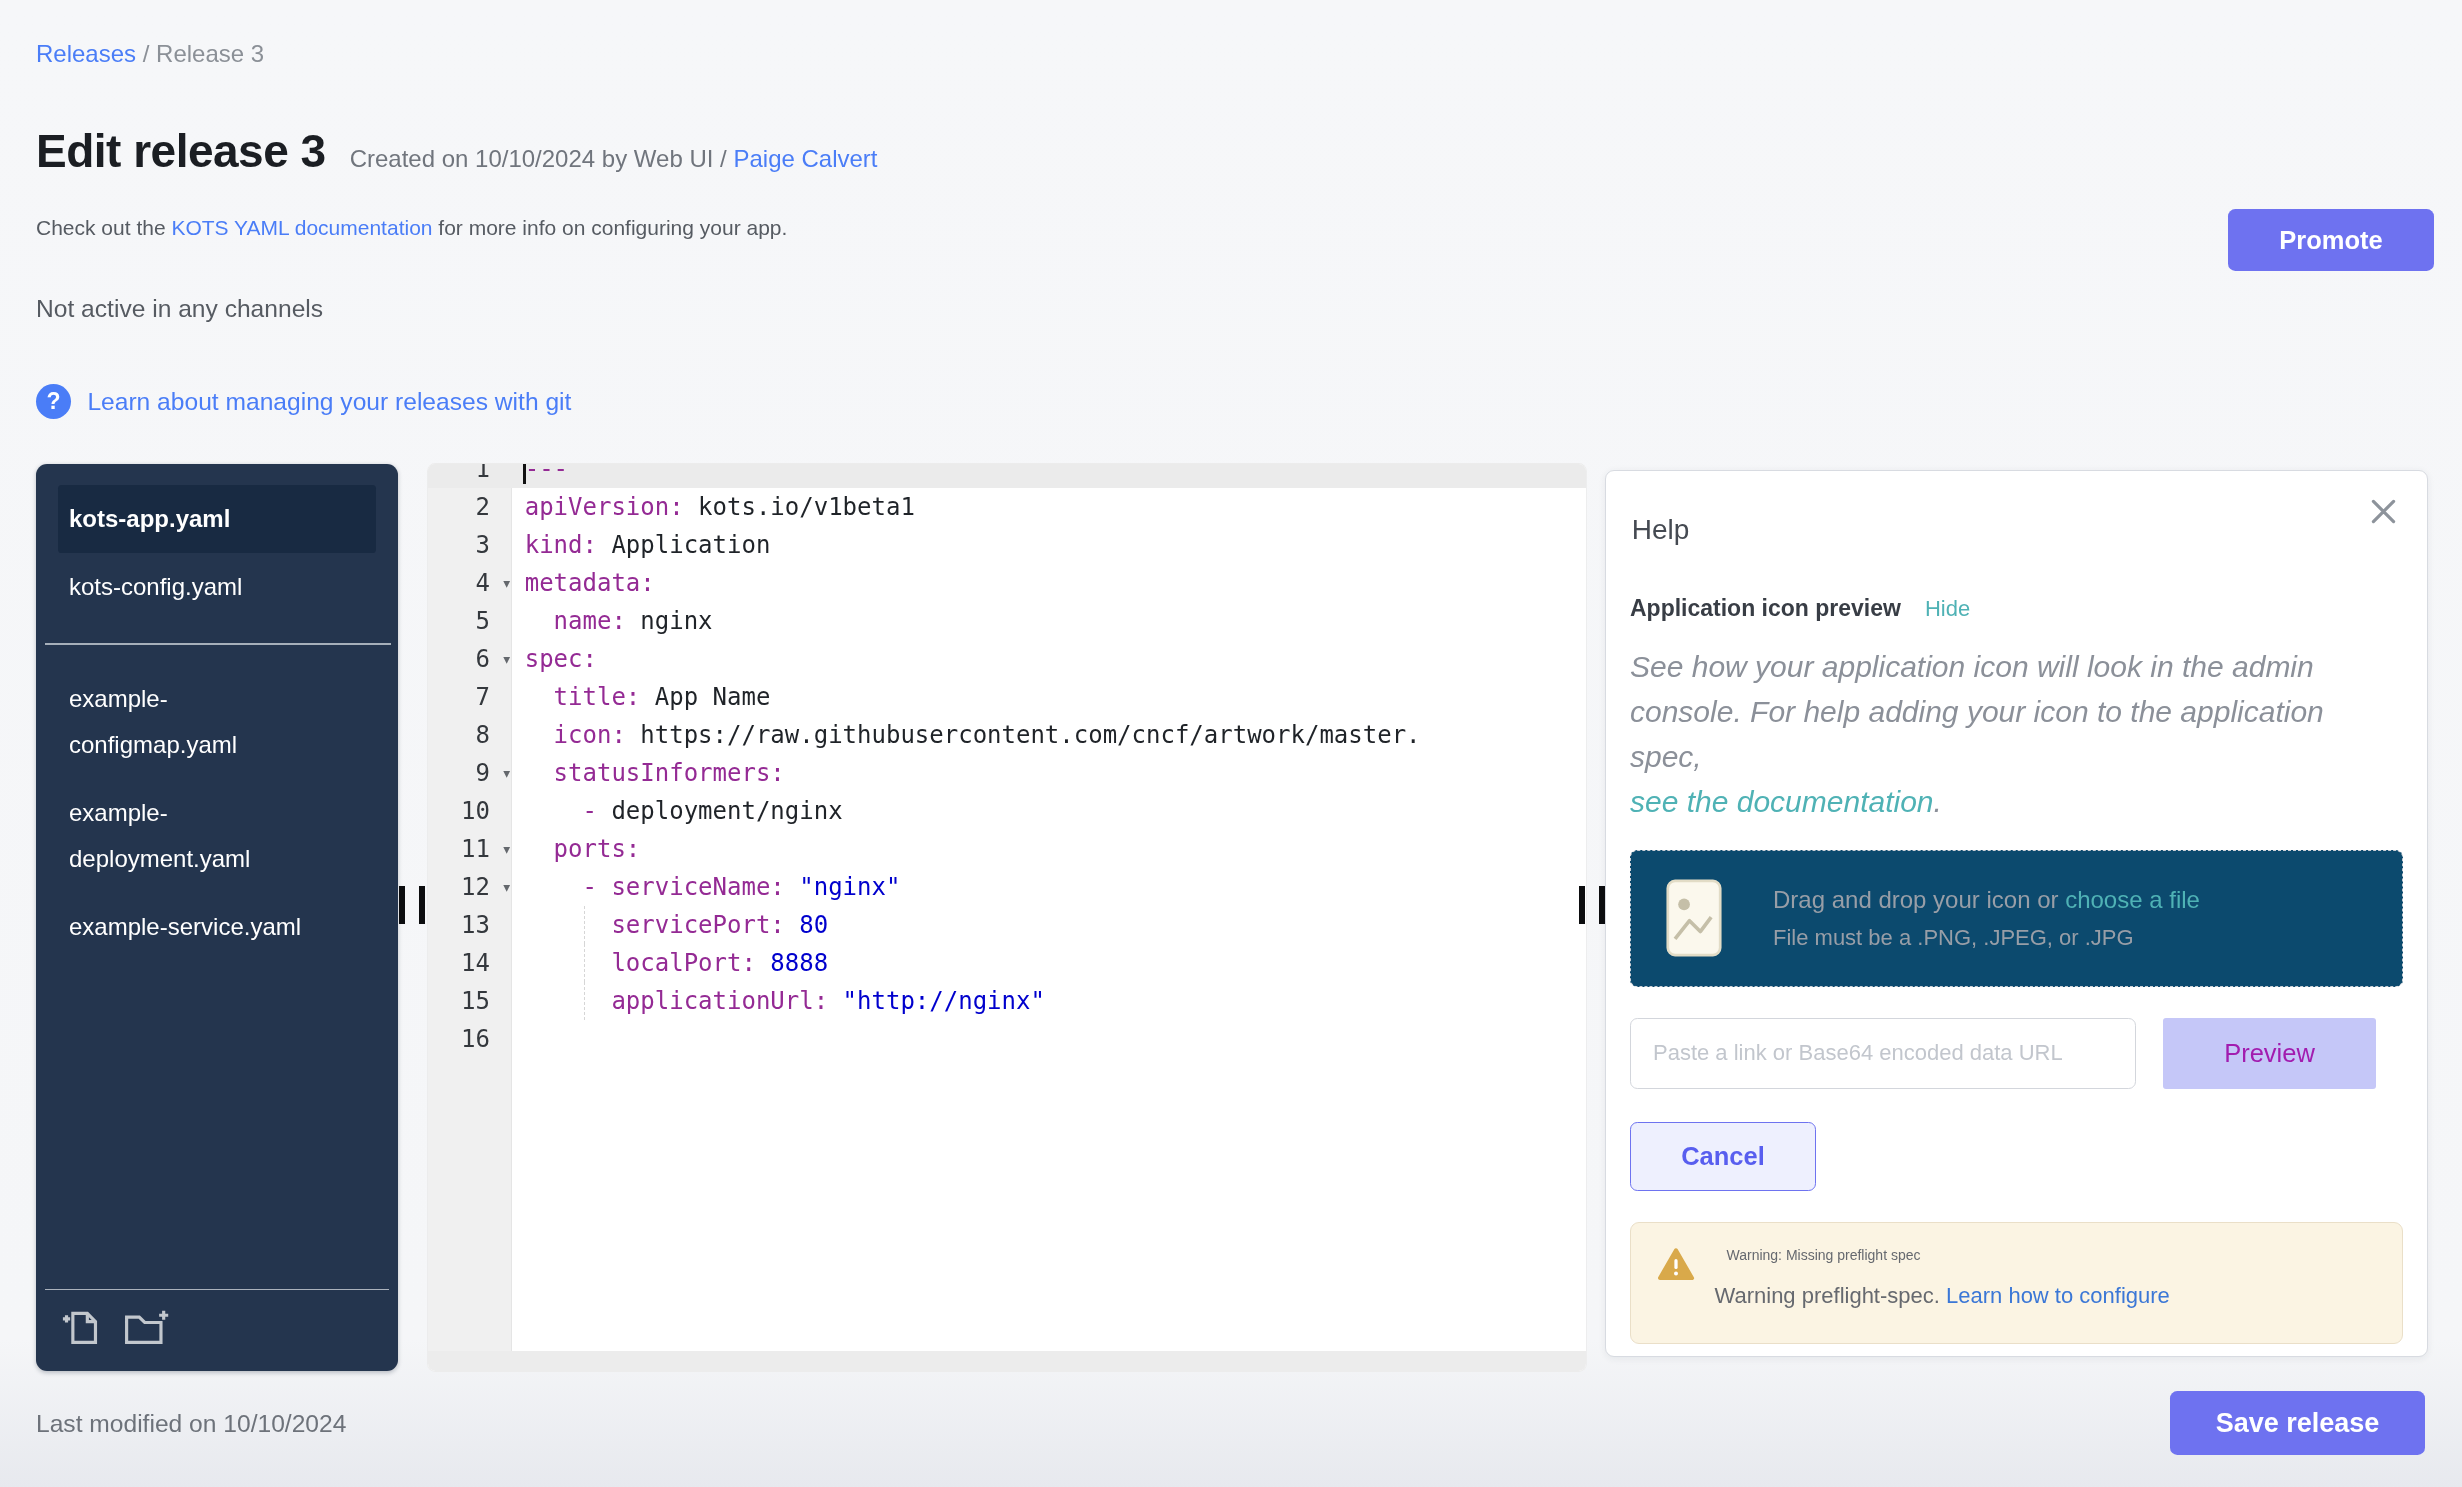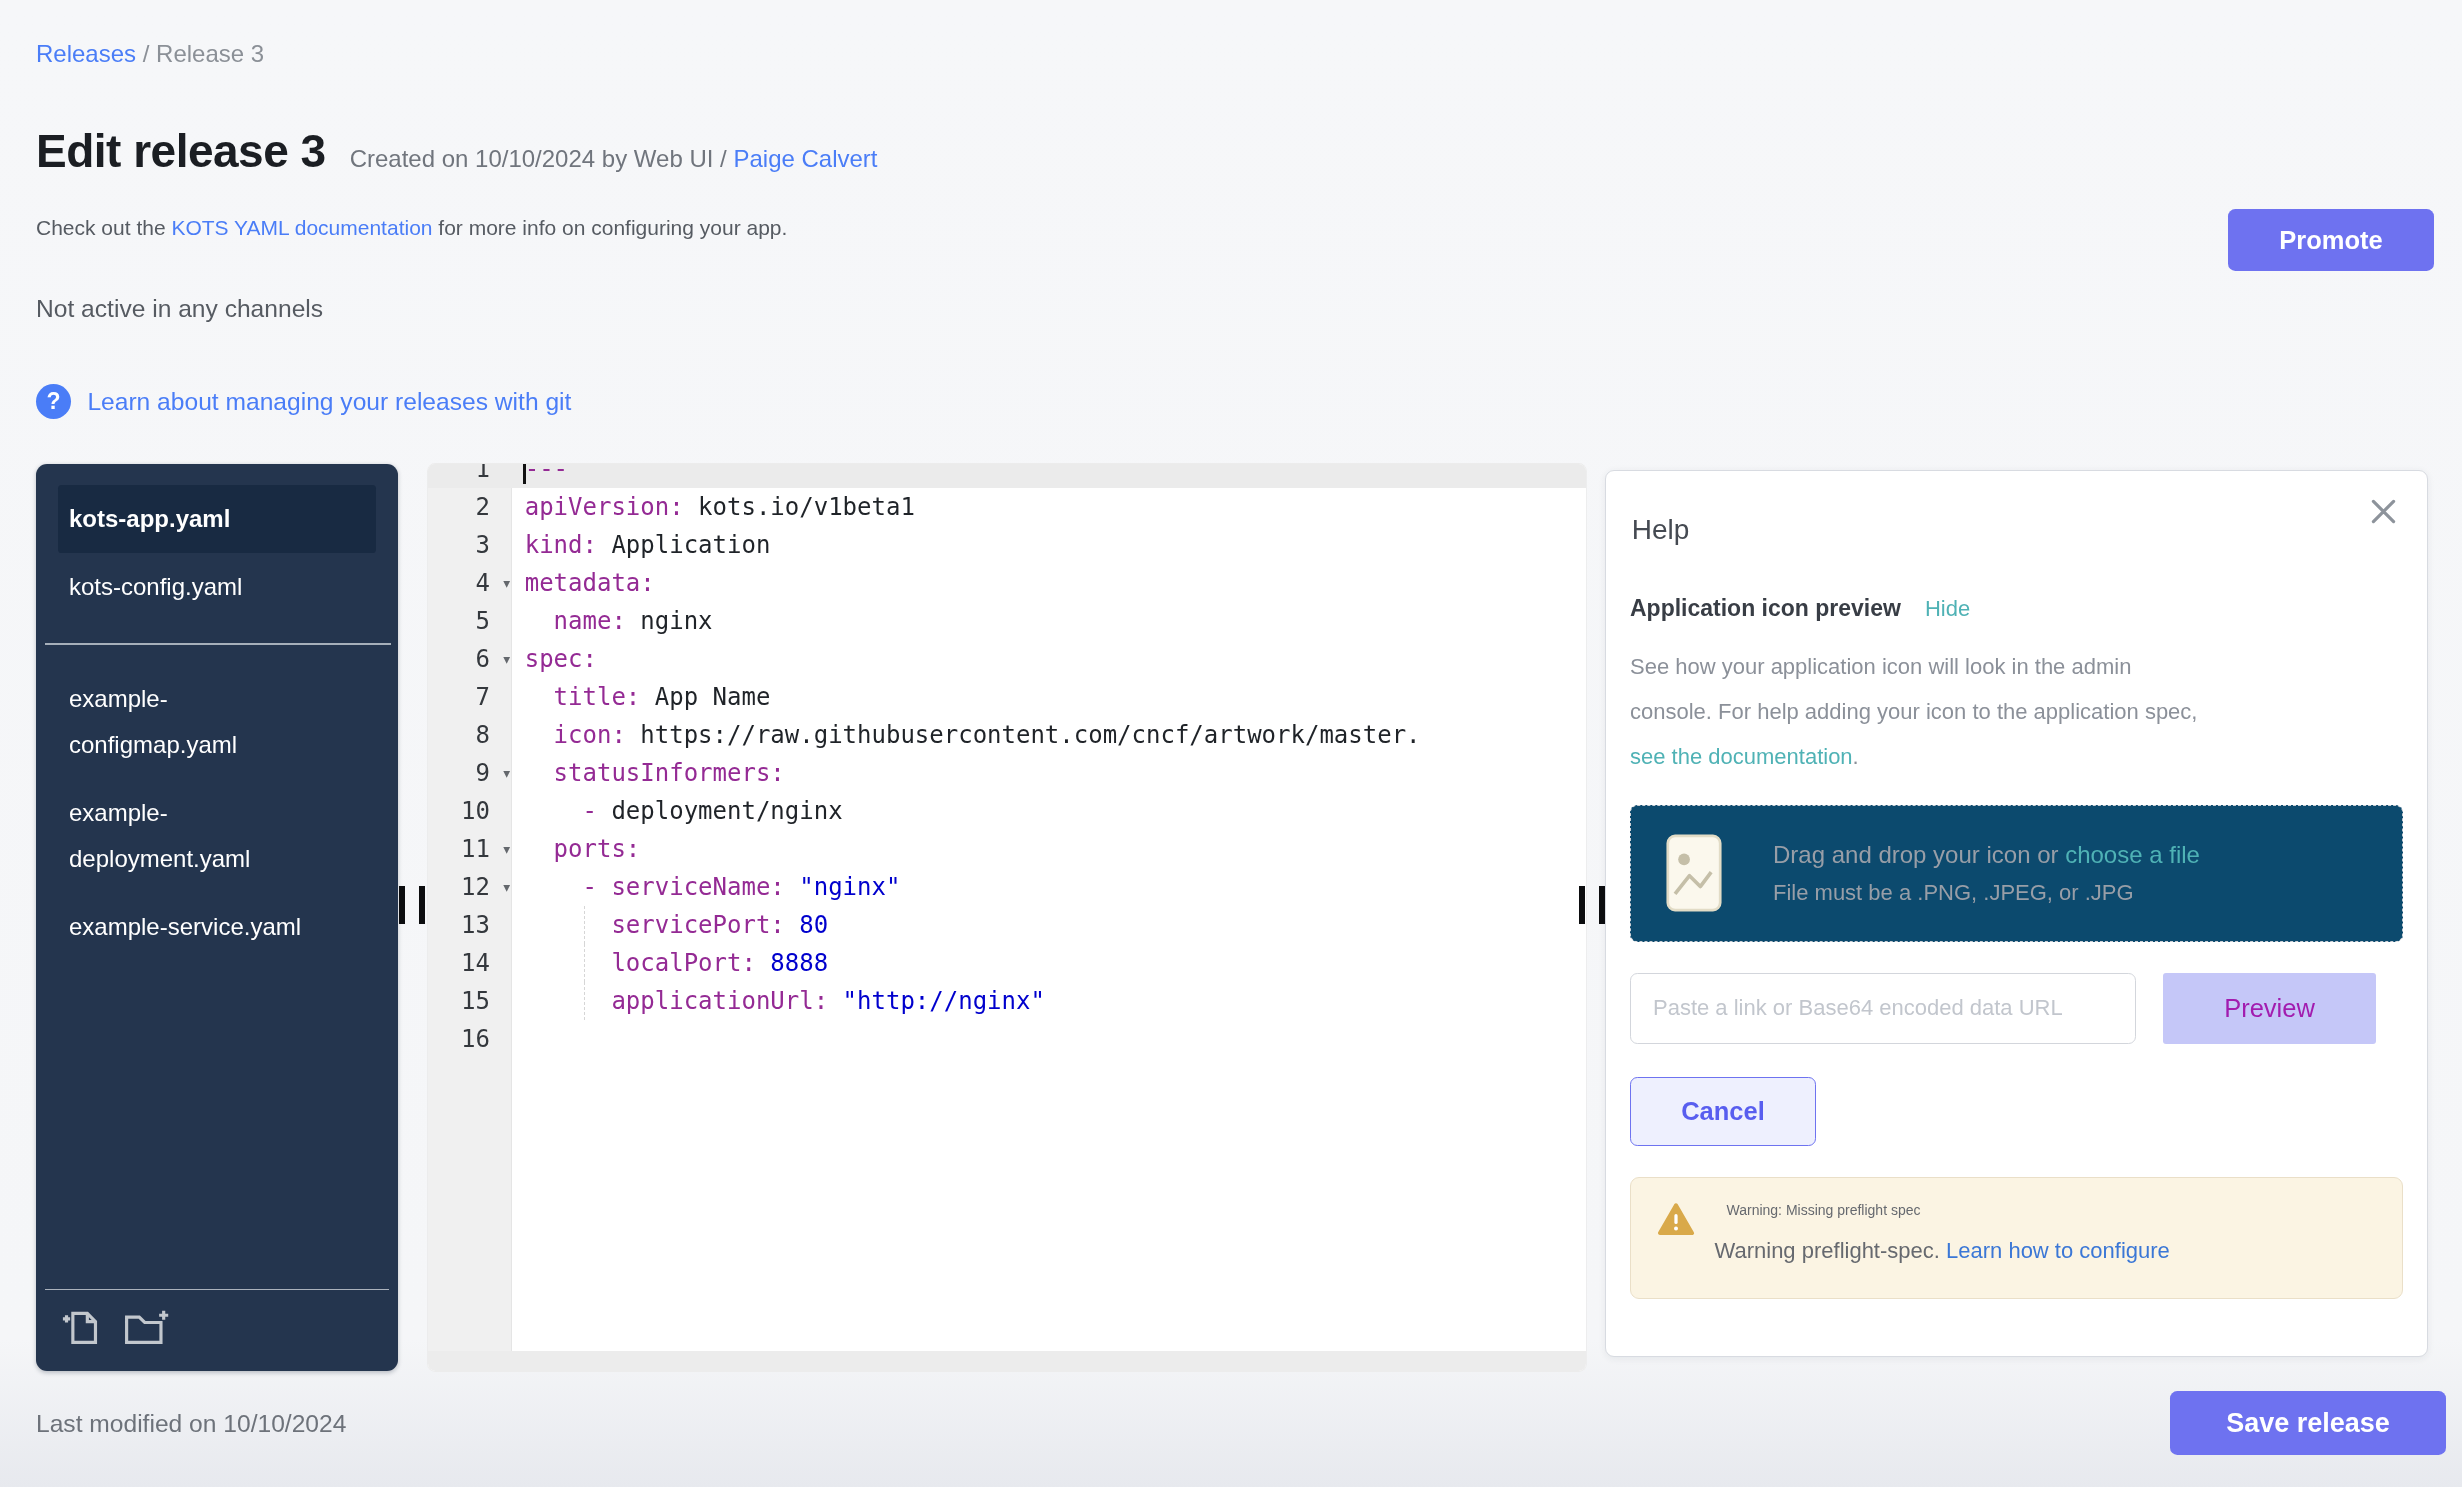--- a/index.html
+++ b/index.html
@@ -78,21 +78,21 @@
   
   .help-card { left:1605px; top:470px; width:823px; height:887px; background:#fff;
     border:0.9px solid #d8dbe1; border-radius:9px; box-shadow:0 1.8px 7.3px rgba(40,50,70,.07);
     padding:27px 24px; }
   .close-x { position:absolute; top:24px; right:27px; cursor:pointer; }
   .help-title { font-size:28px; font-weight:500; color:#454a52; margin:16.4px 0 0 1.8px; }
   .section-row { margin-top:49px; display:flex; align-items:baseline; gap:24px; }
   .section-title { font-size:23px; font-weight:700; color:#383d45; }
   .teal-link { color:var(--teal-link); cursor:pointer; }
   .hide-link { font-size:22px; }
-  .help-desc { margin-top:22px; font-size:22px; line-height:45px; color:#8b9099; }
+  .help-desc { margin-top:22px; font-size:30px; line-height:45px; color:#8b9099;font-style:italic; }
   .dropzone { margin-top:25.5px; height:137px; border:1.8px dashed #ccd0d6; border-radius:7.3px;
     display:flex; align-items:center; padding-left:35px; gap:51px; background:#0c4a6e; cursor:pointer; }
   .dz-line1 { font-size:24px; color:#989ea7; }
   .dz-line2 { font-size:22px; color:#989ea7; margin-top:11px; }
   .input-row { margin-top:31px; display:flex; gap:27px; }
   .icon-input { width:506px; height:71px; border:0.9px solid #d3d6dc; border-radius:7.3px;
     font-size:22px; padding:0 22px; color:#565b62; font-family:inherit; outline:none; background:#fff; }
   .icon-input::placeholder { color:#c2c6cd; }
   .preview-btn { width:213px; height:71px; border:none; border-radius:3px;
     background:var(--preview-disabled-bg); color:#a21caf; font-size:25.5px; font-weight:400;
@@ -102,21 +102,21 @@
     font-size:25.5px; font-weight:700; font-family:inherit; cursor:pointer; display:block; }
   .warning-box { margin-top:31px; min-height:122px; background:var(--warning-bg);
     border:0.9px solid #eadfc8; border-radius:9px; padding:24px 25.5px;
     display:flex; gap:20px; align-items:flex-start; }
   .warn-title { font-size:14px; color:#66696f;margin-left:12px; }
   .warn-line2 { margin-top:20px; font-size:22px; color:#66696f; }
   .warn-link { color:var(--warning-link); cursor:pointer; }
 
   
   .last-modified { left:36px; top:1410px; font-size:24.6px; color:#6d727a; }
-  .save-btn { left:2170px; top:1391px; width:276px; height:64px;
+  .save-btn { left:2170px; top:1391px; width:255px; height:64px;
     background:var(--accent-button); color:#fff; font-size:27px; font-weight:700;
     border:none; border-radius:7.3px; cursor:pointer; font-family:inherit; }
 </style>
 </head>
 <body>
 
 <div class="abs breadcrumb">
   <span class="bc-link">Releases</span>
   <span class="bc-sep"> / </span>
   <span class="bc-cur">Release 3</span>

